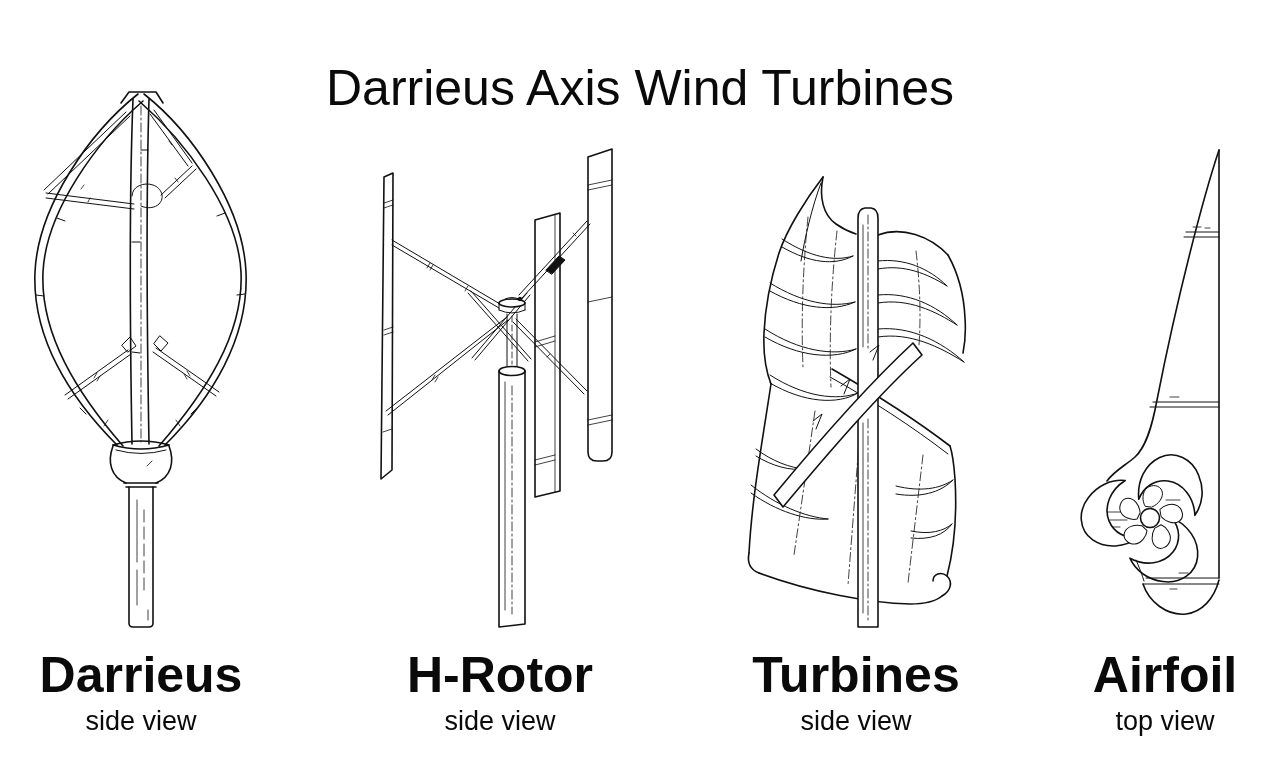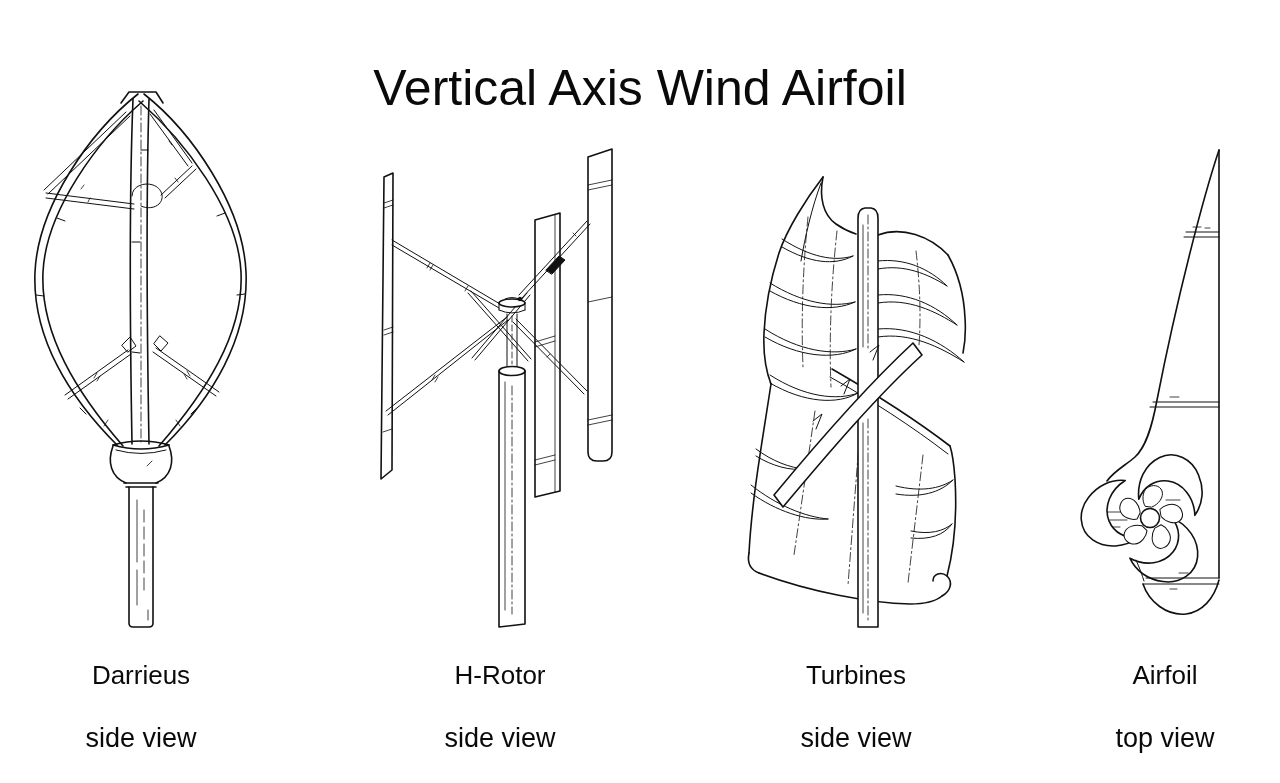--- a/index.html
+++ b/index.html
@@ -9,37 +9,37 @@
     font-family:"Liberation Sans","DejaVu Sans",sans-serif;
   }
   .page-title{
     position:absolute;left:0;top:25px;width:1280px;
     text-align:center;font-size:50px;font-weight:400;letter-spacing:0;
     color:#0a0a0a;white-space:nowrap;
   }
   .figure{position:absolute;}
   .figure svg{display:block;}
   .caption{position:absolute;text-align:center;}
-  .caption .fig-name{font-size:26px;line-height:46px;font-weight:400;color:#0a0a0a;}
-  .caption .fig-view{font-size:27px;line-height:33px;font-weight:400;color:#0a0a0a;margin-top:24px;}
+  .caption .fig-name{font-size:50px;line-height:46px;font-weight:700;color:#0a0a0a;}
+  .caption .fig-view{font-size:27px;line-height:33px;font-weight:400;color:#0a0a0a;margin-top:7px;}
   
   svg path,svg line,svg ellipse,svg circle,svg polyline{
     fill:none;stroke:#111111;stroke-width:1.6;
     stroke-linecap:round;stroke-linejoin:round;
   }
   svg .thin{stroke-width:1;}
   svg .hair{stroke-width:0.8;}
   svg .cl{stroke-width:0.8;stroke-dasharray:9 3 2 3;}
   svg .wfill{fill:#ffffff;}
   svg .dark{fill:#111111;stroke:#111111;stroke-width:1;}
 </style>
 </head>
 <body>
 
-<h1 class="page-title">Vertical Axis Wind Airfoil</h1>
+<h1 class="page-title">Darrieus Axis Wind Turbines</h1>
 
 <div class="figure" style="left:20px;top:90px;width:240px;height:545px;">
   <svg width="240" height="545" viewBox="0 0 240 545">
 
     <polyline points="101,13 109,2 136,2 143,13"></polyline>
 
     <path d="M 118,4 C 70,42 18,116 15,182 C 12,248 50,308 97,355"></path>
     <path d="M 123,11 C 78,50 26,120 23,182 C 20,244 57,303 103,356"></path>
     <path d="M 124,4 C 172,42 223,116 226,182 C 229,248 192,308 145,355"></path>
     <path d="M 119,11 C 164,50 218,120 221,182 C 224,244 185,303 139,356"></path>

